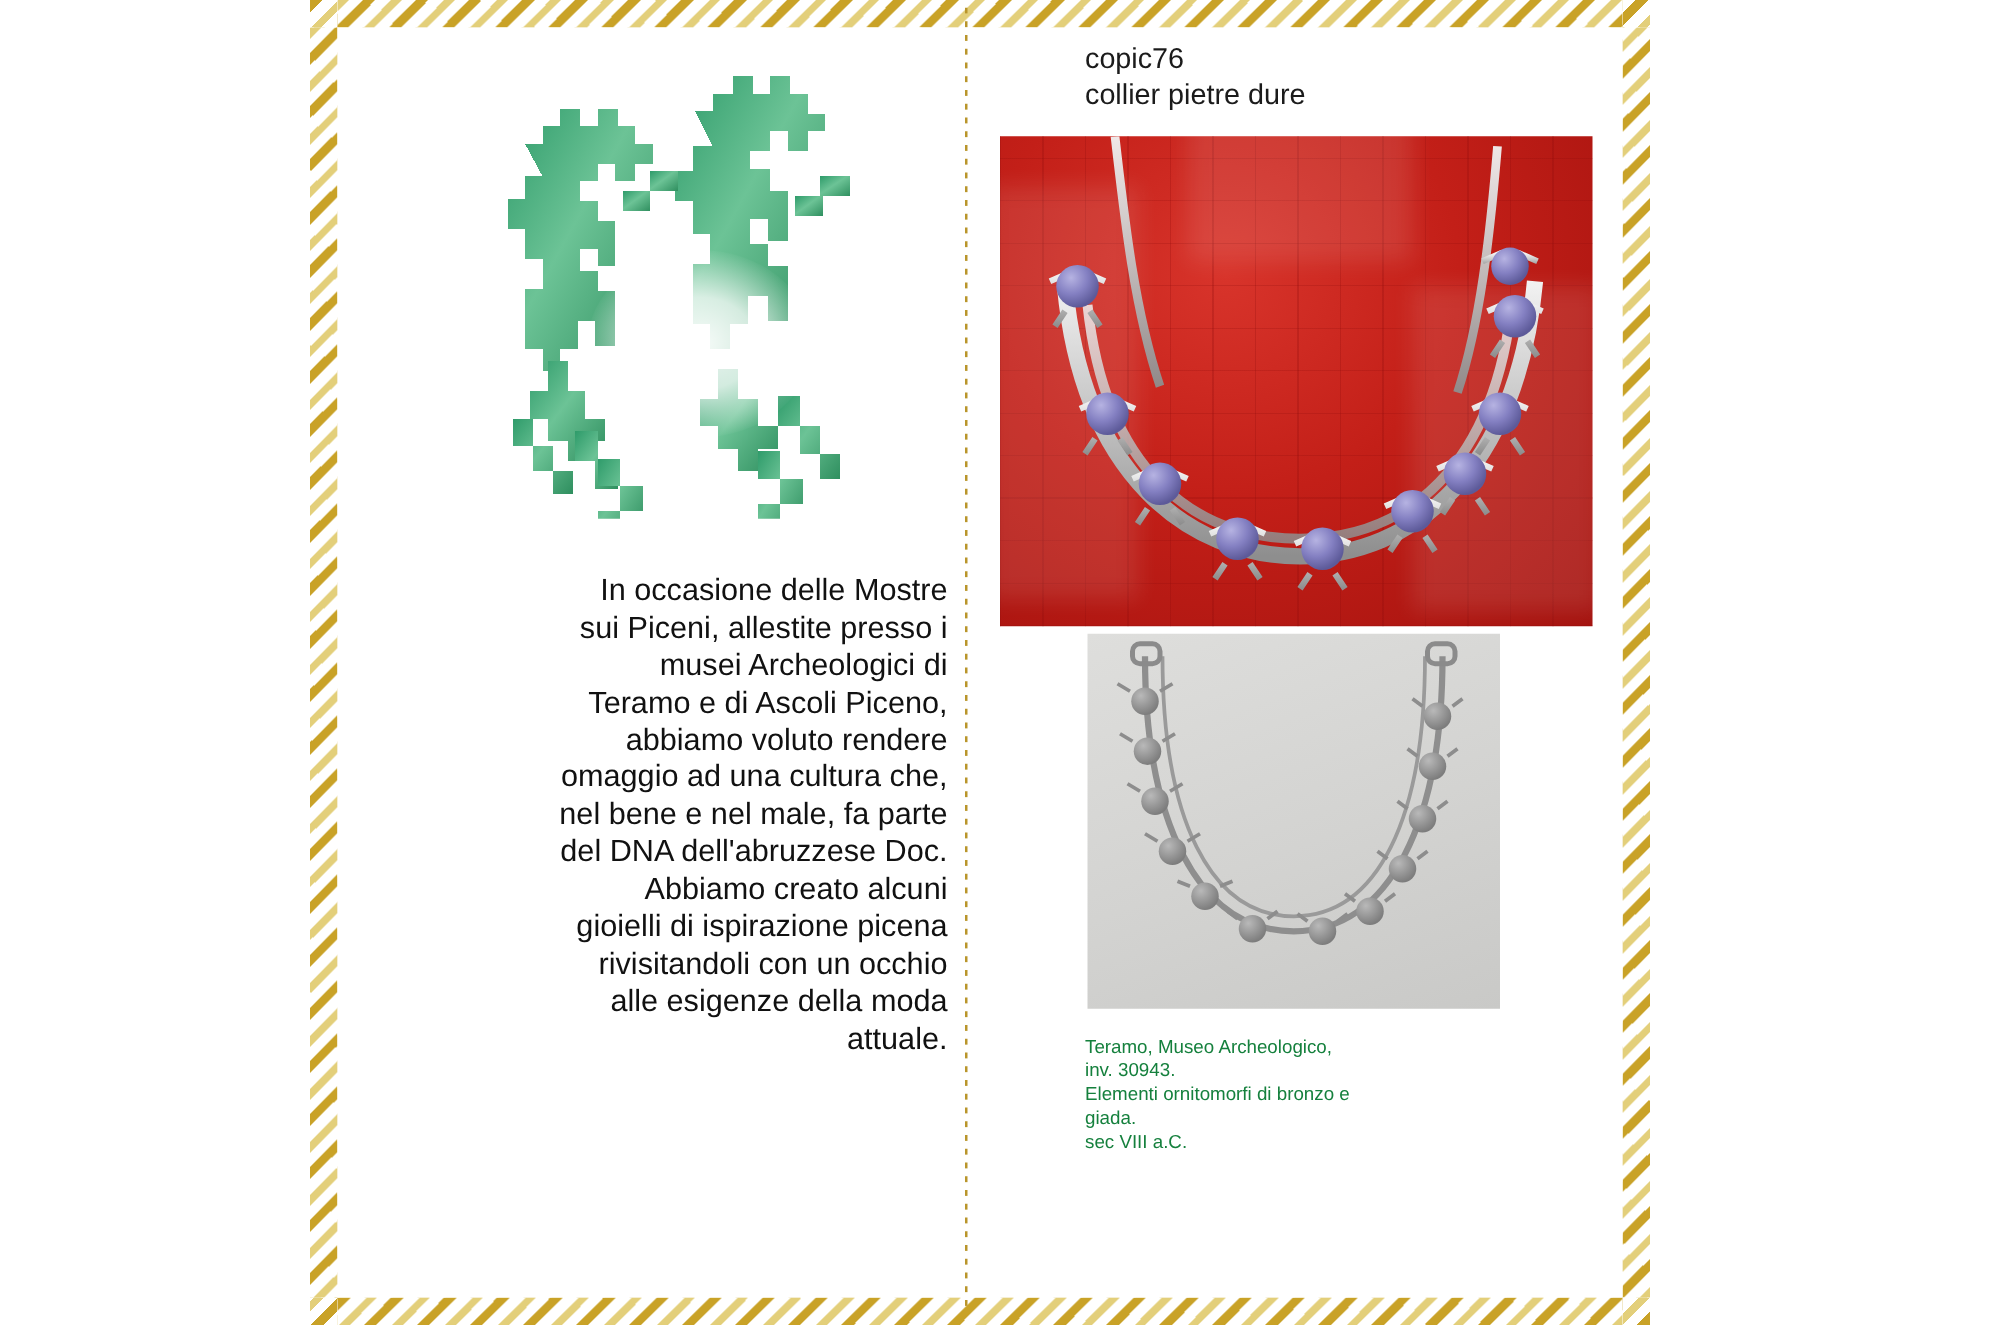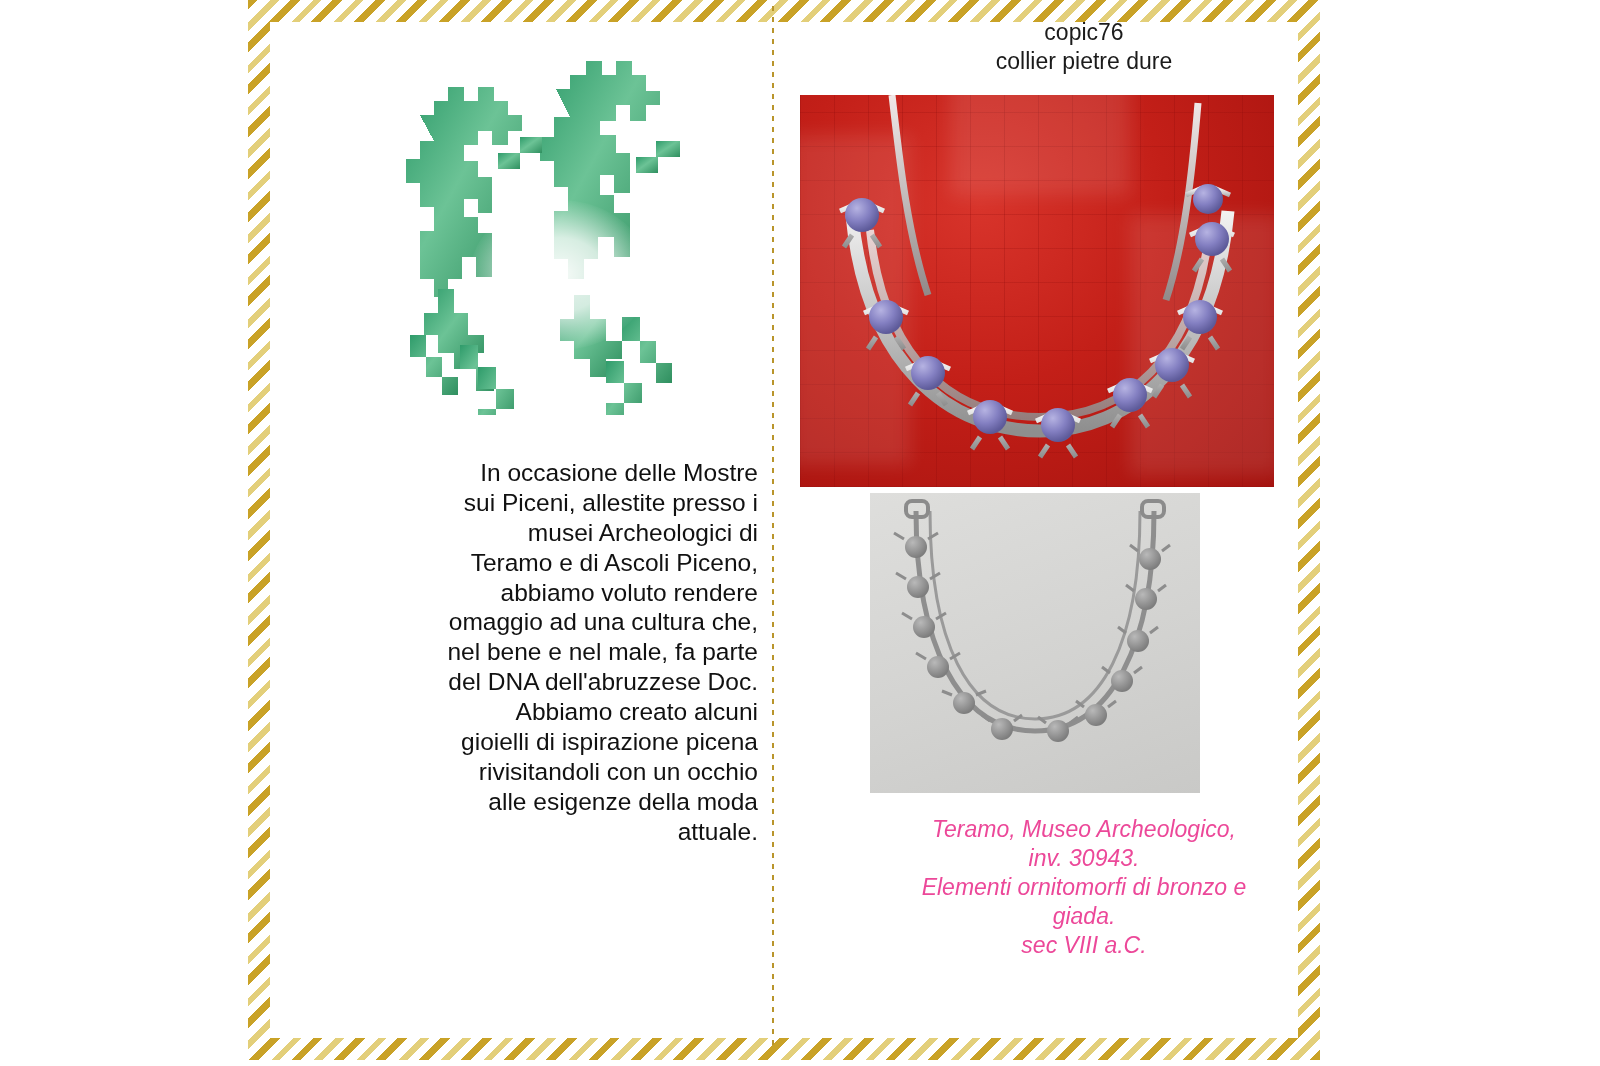--- a/index.html
+++ b/index.html
@@ -103,24 +103,23 @@
     line-height: 1.22;
     color: #111111;
     font-family: "Liberation Sans", sans-serif;
     white-space: pre-line;
   }
 
   
   .right-col {
     position: absolute;
     left: 800px;
-    top: 18px;
+    top: 32px;
     width: 500px;
     z-index: 5;
-    text-align: center;
   }
 
   .caption-top {
     font-size: 23px;
     line-height: 1.24;
     color: #1b1b1b;
     white-space: pre-line;
     margin-bottom: 20px;
     margin-left: 68px;
   }
@@ -151,25 +150,24 @@
     margin-top: 6px;
     width: 330px;
     height: 300px;
     background: linear-gradient(160deg, #dededc 0%, #d3d3d1 55%, #c9c9c7 100%);
     overflow: hidden;
   }
 
   .caption-bottom {
     margin-top: 22px;
     margin-left: 68px;
-    font-size: 23px;
+    font-size: 15px;
     line-height: 1.26;
-    color: #ec4899;
+    color: #15803d;
     white-space: pre-line;
-    font-style: italic;
   }
 
   .white-margin-left {
     position: absolute;
     left: 0; top: 0;
     width: 248px; height: 1066px;
     background: #ffffff;
     z-index: 8;
   }
   .white-margin-right {

